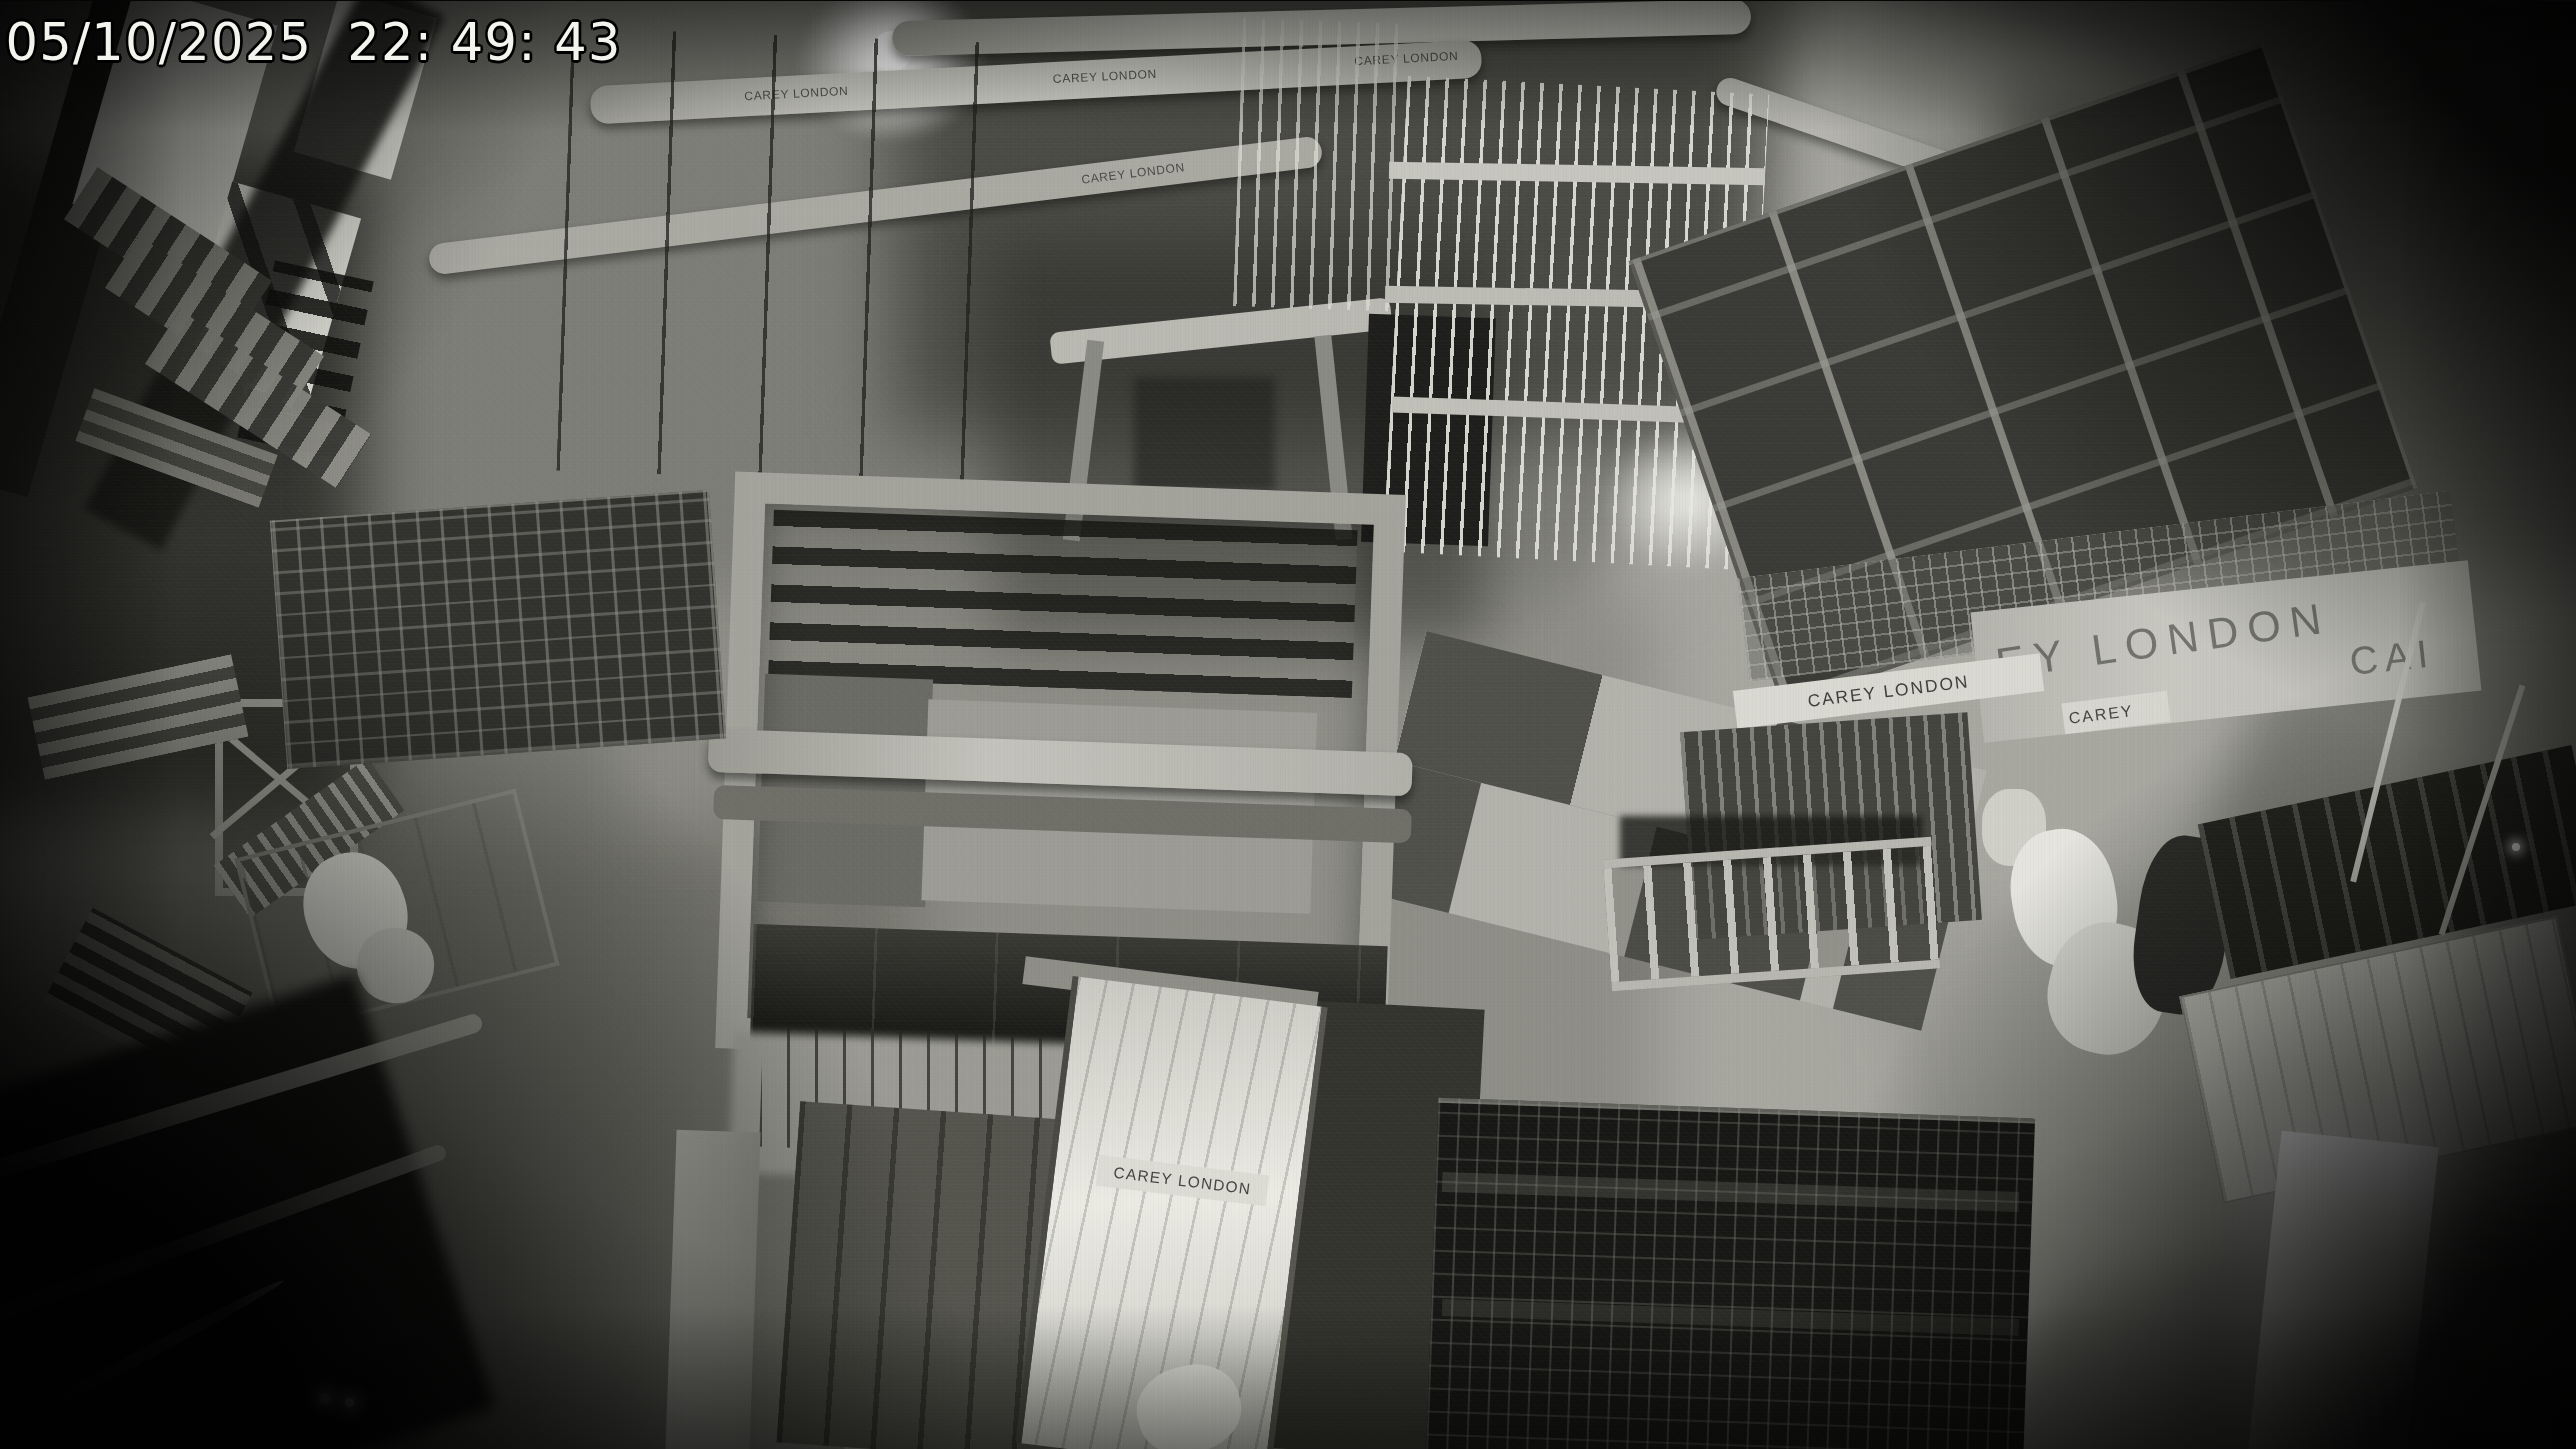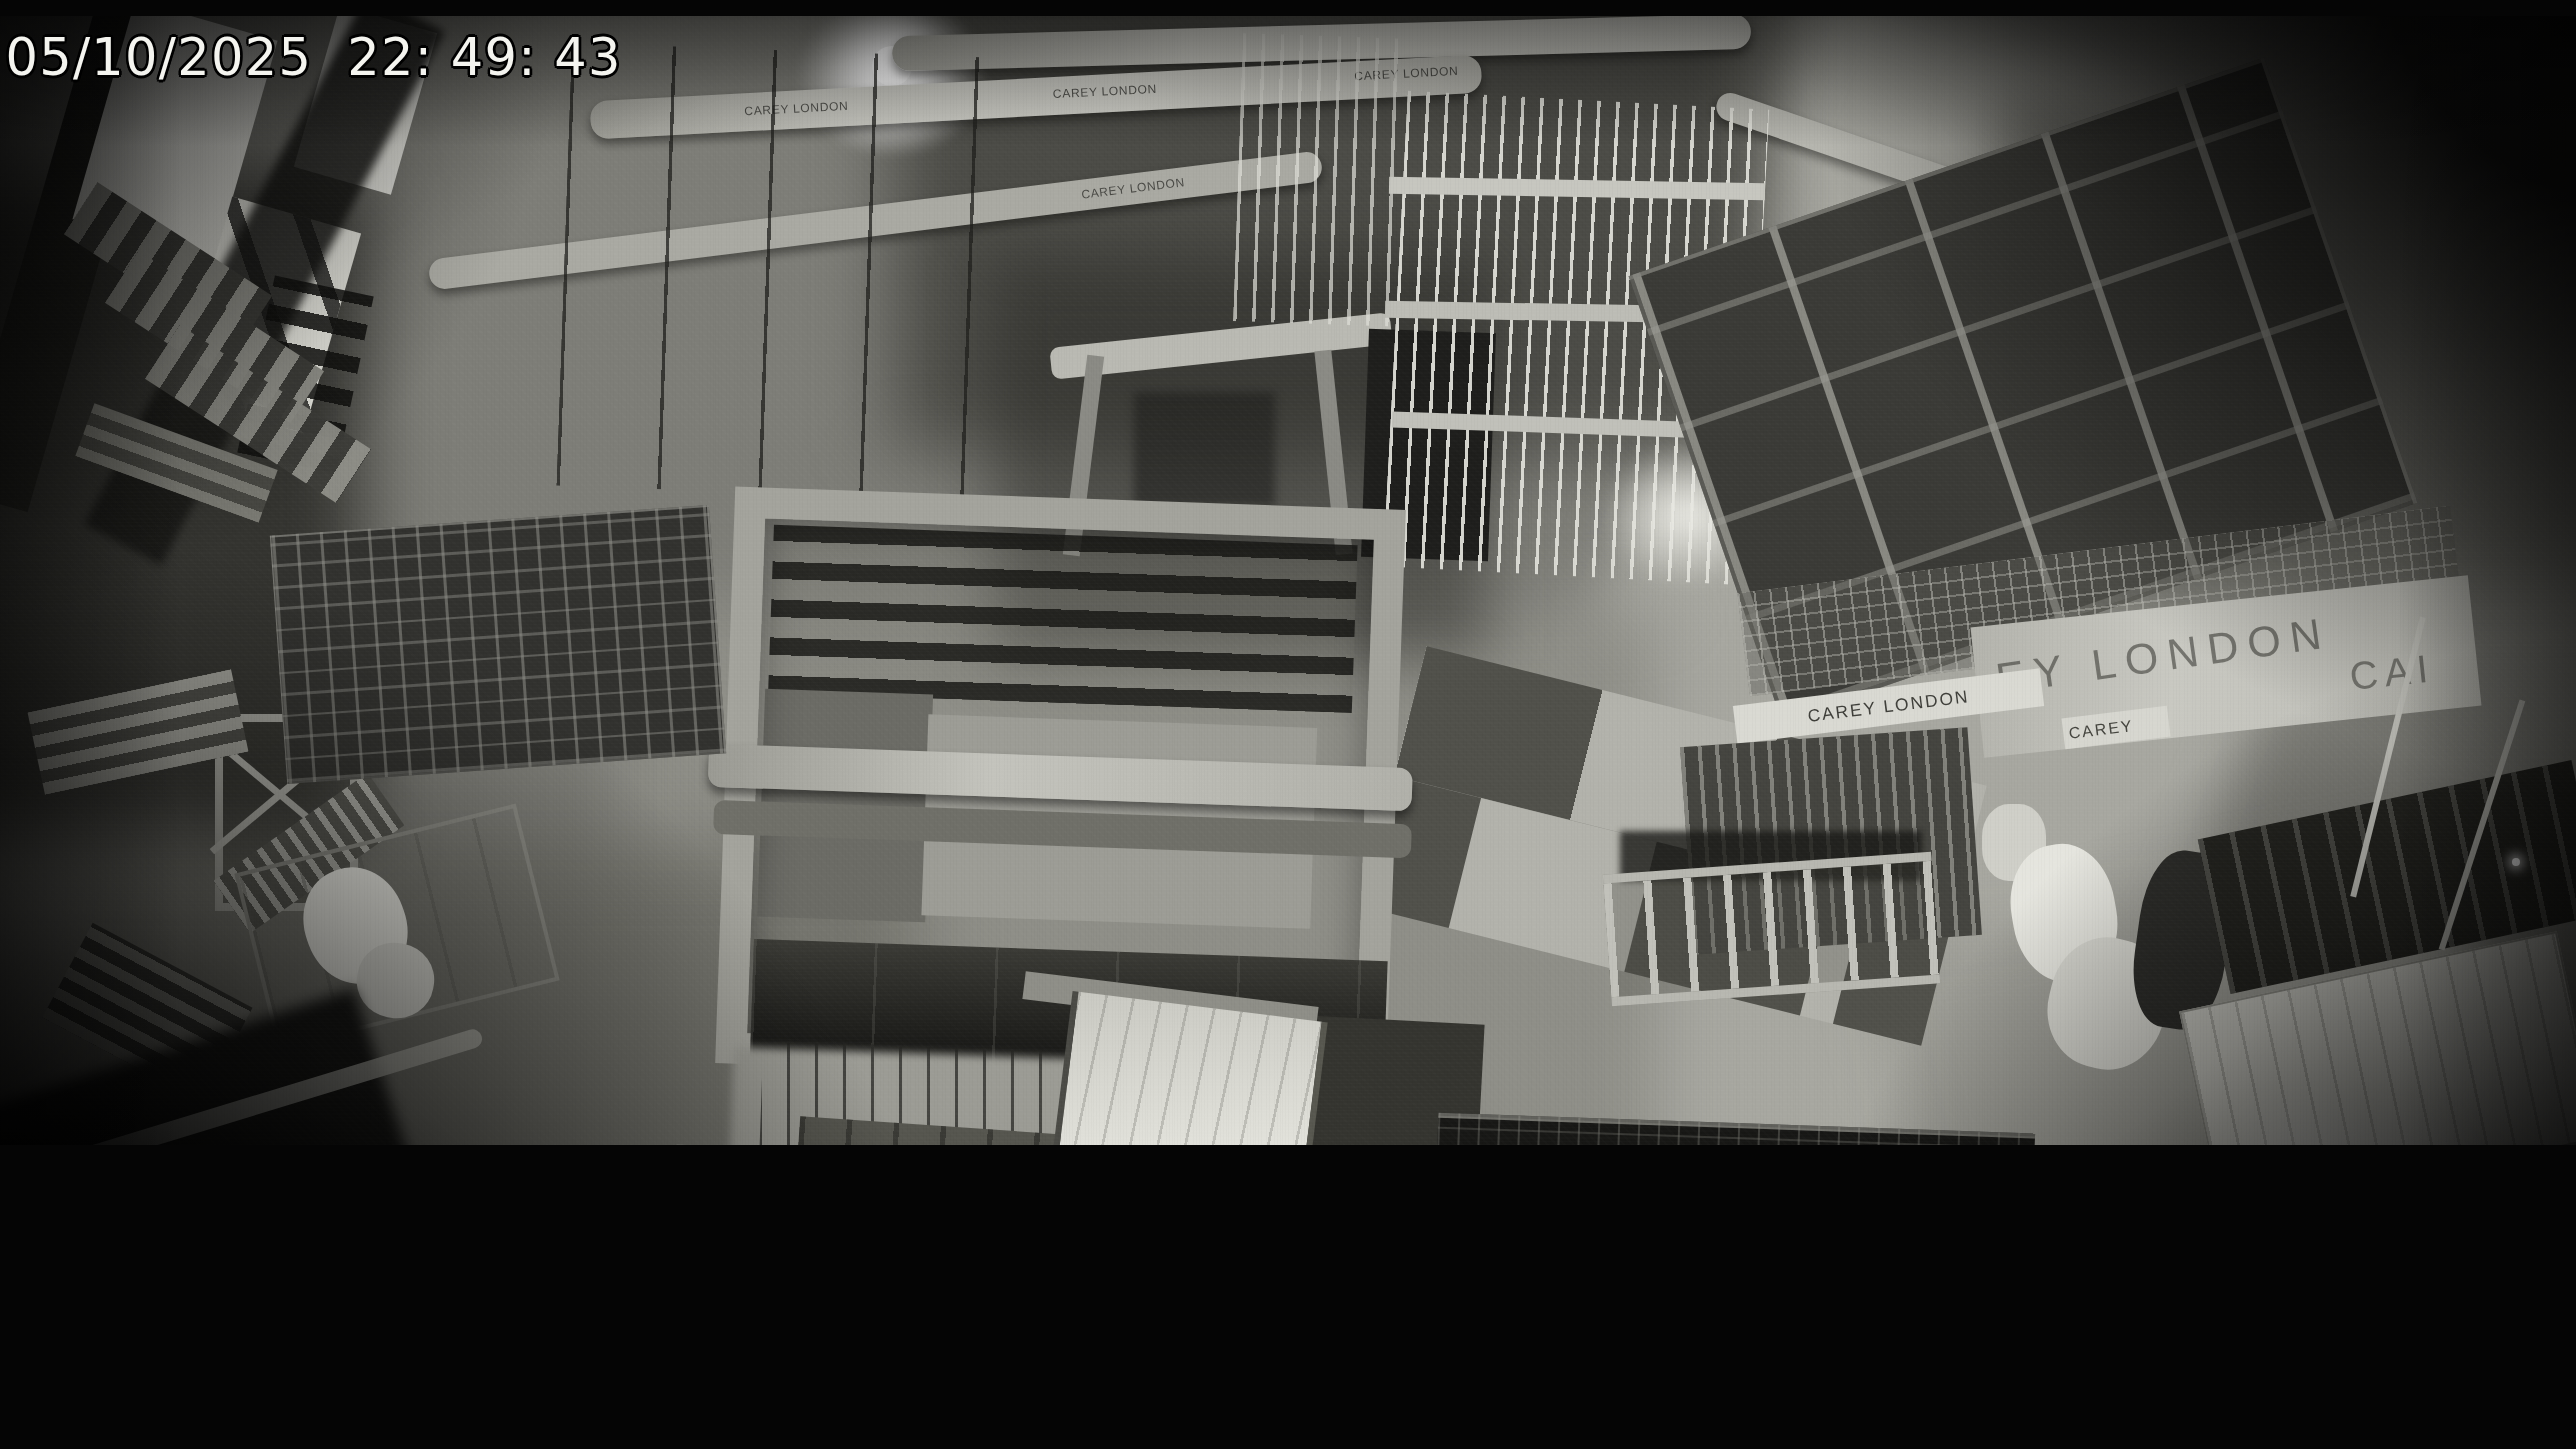--- a/index.html
+++ b/index.html
@@ -1,17 +1,17 @@
 <!DOCTYPE html>
 <html style="font-size:10.7px"><head>
 <meta charset="utf-8">
 <style>
   html,body{margin:0;padding:0;background:#050505;}
   body{width:2576px;height:1449px;overflow:hidden;font-family:"Liberation Sans",sans-serif;}
-  #scene{position:absolute;left:0;top:16px;width:2576px;height:1129px;background:#7d7d77;overflow:hidden;}
+  #scene{position:absolute;left:0;top:1px;width:2576px;height:1449px;background:#7d7d77;overflow:hidden;}
   #scene div{position:absolute;}
 
   
   .p1{left:1563px;top:27px;width:657px;height:1422px;background:#a7a7a0;transform:rotate(20deg);filter:blur(27px);}
   .p2{left:624px;top:590px;width:1033px;height:624px;background:#8e8e87;filter:blur(34px);}
   .p3{left:81px;top:825px;width:839px;height:604px;background:#74746d;filter:blur(37px);}
   .p4{left:892px;top:-60px;width:872px;height:496px;background:#4b4b46;filter:blur(37px);}
   .p5{left:-94px;top:161px;width:456px;height:657px;background:#33332f;filter:blur(37px);}
   .p6{left:1905px;top:872px;width:590px;height:389px;background:#9c9c95;transform:rotate(-12deg);filter:blur(27px);}
   .p7{left:1999px;top:87px;width:617px;height:483px;background:#6c6c66;filter:blur(30px);}

